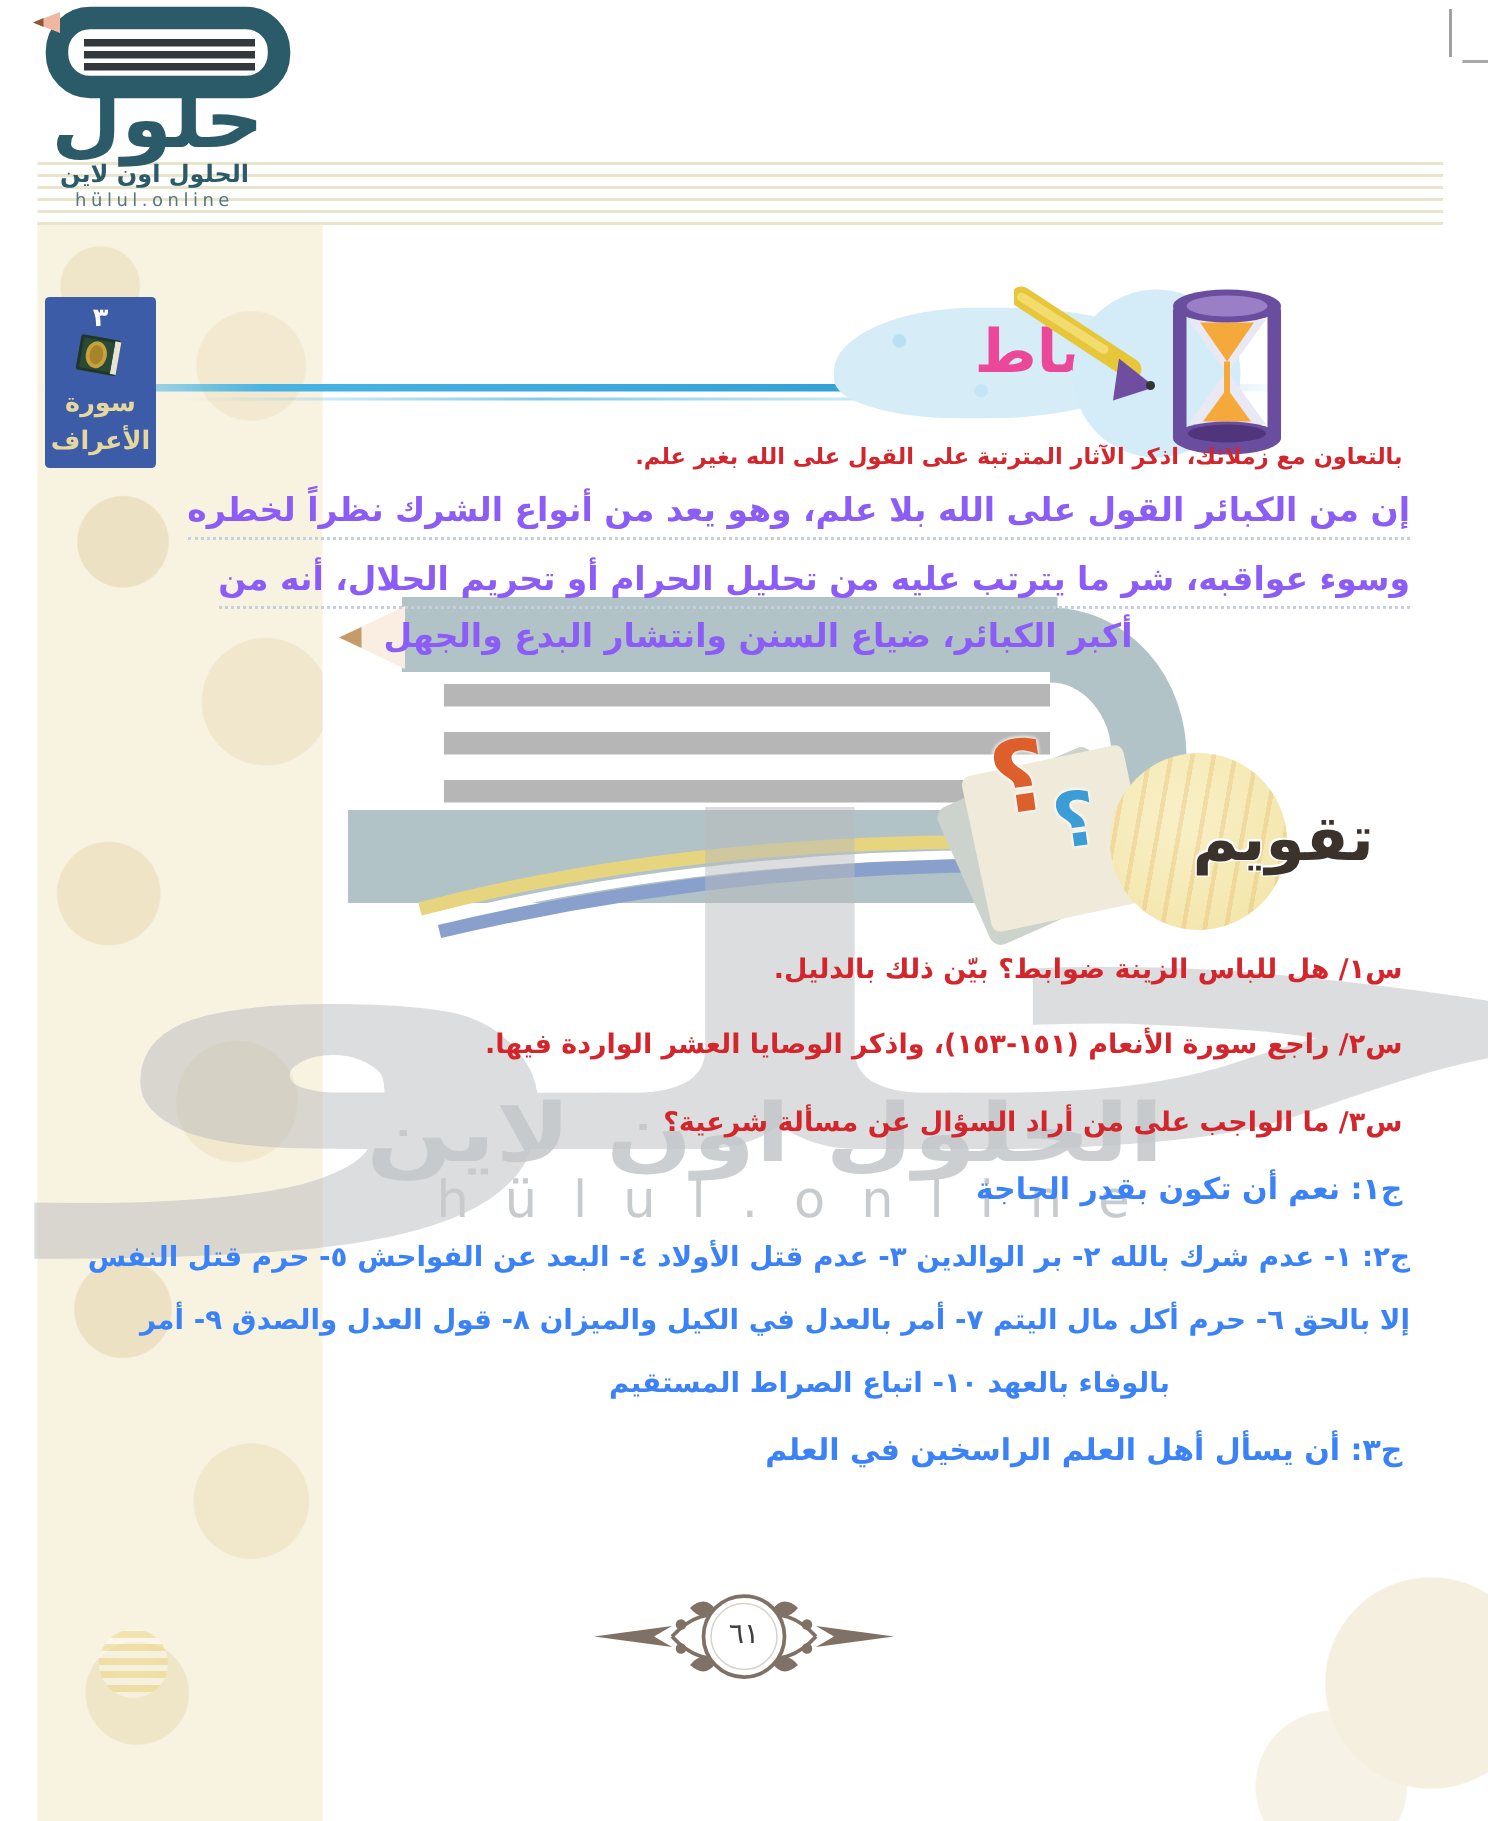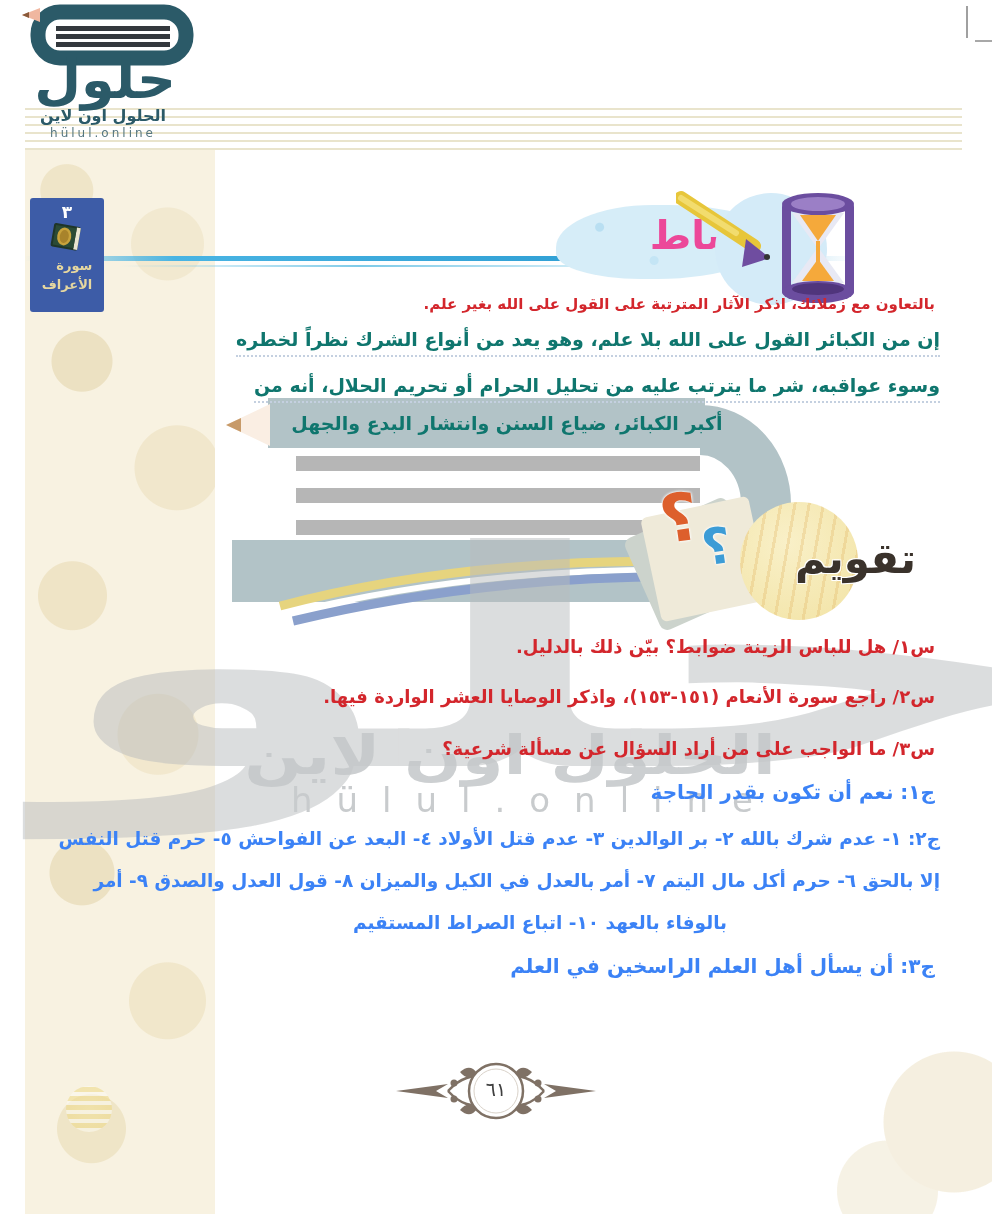--- a/index.html
+++ b/index.html
@@ -35,34 +35,34 @@
   .cropv{left:966px;top:6px;width:2px;height:32px;background:#a0a0a0;}
   .croph{left:975px;top:40px;width:17px;height:2px;background:#a8a8a8;}
   
   .logo-brand{left:12px;top:50px;width:186px;font-size:54px;font-weight:bold;color:#2b5a68;text-align:center;line-height:1.1;z-index:3;}
   .logo-tag-ar{left:8px;top:106px;width:190px;font-size:16px;font-weight:bold;color:#2b5a68;text-align:center;z-index:3;}
   .logo-tag-en{left:8px;top:126px;width:190px;font-size:12px;color:#55767f;text-align:center;letter-spacing:3px;z-index:3;}
   
   .tab{left:30px;top:198px;width:74px;height:114px;background:#3d5ca7;border-radius:3px;z-index:3;
        display:flex;flex-direction:column;align-items:center;}
   .tab-num{color:#ffffff;font-size:17px;font-weight:bold;margin-top:4px;}
-  .tab-label{color:#e6d79f;font-size:13px;font-weight:bold;line-height:1.45;margin-top:3px;}
+  .tab-label{color:#e6d79f;font-size:17px;font-weight:bold;text-align:center;line-height:1.45;margin-top:3px;}
   
   .stroke1{left:25px;top:256px;width:830px;height:5px;border-radius:3px;
     background:linear-gradient(90deg, rgba(73,180,227,0) 0%, #49b4e3 18%, #2f9fd4 70%, rgba(47,159,212,0) 100%);}
   .stroke2{left:120px;top:265px;width:600px;height:2px;background:linear-gradient(90deg, rgba(127,203,232,0), #7fcbe8 40%, rgba(127,203,232,0));}
   .splash{left:556px;top:205px;width:218px;height:74px;background:#d6edf8;z-index:1;
     border-radius:48% 52% 58% 42% / 62% 48% 60% 38%;
     background-image:radial-gradient(circle at 20% 30%, #b9dff2 0 4px, rgba(0,0,0,0) 5px),
       radial-gradient(circle at 70% 20%, #b9dff2 0 3px, rgba(0,0,0,0) 4px),
       radial-gradient(circle at 45% 75%, #c4e5f5 0 4px, rgba(0,0,0,0) 5px);}
   .act-title{left:566px;top:212px;width:196px;font-size:40px;font-weight:bold;color:#ec4899;z-index:2;}
   
   .prompt{right:57px;top:295px;font-size:15px;font-weight:bold;color:#d3262c;white-space:nowrap;z-index:3;}
-  .act-line{font-size:19px;font-weight:bold;color:#0f766e;white-space:nowrap;z-index:3;}
+  .act-line{font-size:22px;font-weight:bold;color:#8b5cf6;white-space:nowrap;z-index:3;}
   .dotted{border-bottom:2px dotted #c4d0e0;padding-bottom:5px;}
   
   .paper-back{left:638px;top:514px;width:112px;height:100px;background:#ccd3cc;border-radius:8px;transform:rotate(-24deg);z-index:1;}
   .paper-front{left:650px;top:506px;width:110px;height:106px;background:#efead9;border-radius:6px;transform:rotate(-12deg);z-index:1;}
   .qmark{font-weight:bold;z-index:2;transform:rotate(-8deg);text-shadow:0 0 3px #ffffff,0 0 3px #ffffff;}
   .q-orange{left:660px;top:480px;font-size:66px;color:#dd5f2c;}
   .q-blue{left:702px;top:518px;font-size:50px;color:#3c9cd6;}
   .eval-circle{left:740px;top:502px;width:118px;height:118px;border-radius:50%;z-index:1;
     background:
       repeating-linear-gradient(100deg, rgba(0,0,0,0) 0 11px, rgba(223,173,88,.28) 11px 14px),
@@ -153,21 +153,21 @@
     <rect x="169" y="20" width="9" height="92" rx="4" fill="#6b4d9f"></rect>
     <ellipse cx="142" cy="21" rx="36" ry="11" fill="#6b4d9f"></ellipse>
     <ellipse cx="142" cy="21" rx="27" ry="7" fill="#9b7fc6"></ellipse>
     <ellipse cx="142" cy="109" rx="36" ry="11" fill="#6b4d9f"></ellipse>
     <ellipse cx="142" cy="106" rx="26" ry="6" fill="#50357c"></ellipse>
   </svg>
 
   <div class="abs prompt" dir="rtl">بالتعاون مع زملائك، اذكر الآثار المترتبة على القول على الله بغير علم.</div>
   <div class="abs act-line dotted" dir="rtl" style="right:52px;top:328px">إن من الكبائر القول على الله بلا علم، وهو يعد من أنواع الشرك نظراً لخطره</div>
   <div class="abs act-line dotted" dir="rtl" style="right:52px;top:374px">وسوء عواقبه، شر ما يترتب عليه من تحليل الحرام أو تحريم الحلال، أنه من</div>
-  <div class="abs act-line" dir="rtl" style="left:272px;top:412px;width:470px;text-align:center">أكبر الكبائر، ضياع السنن وانتشار البدع والجهل</div>
+  <div class="abs act-line" dir="rtl" style="left:285px;top:412px;width:470px;text-align:center">أكبر الكبائر، ضياع السنن وانتشار البدع والجهل</div>
 
   <svg class="abs" style="left:0;top:0;z-index:0" width="992" height="1214" viewBox="0 0 992 1214">
     <rect x="268" y="398" width="437" height="50" fill="#b2c3c7"></rect>
     <path d="M 700,430 a 66,74 0 0 1 0,148 l -28,0" fill="none" stroke="#b2c3c7" stroke-width="50"></path>
     <rect x="232" y="540" width="473" height="62" fill="#b2c3c7"></rect>
     <g>
       <rect x="296" y="456" width="404" height="15" fill="#b6b6b6"></rect>
       <rect x="296" y="488" width="404" height="15" fill="#b6b6b6"></rect>
       <rect x="296" y="520" width="404" height="15" fill="#b6b6b6"></rect>
     </g>
@@ -191,21 +191,21 @@
   <div class="abs eval-circle"></div>
   <div class="abs eval-title" dir="rtl">تقويم</div>
 
   <div class="abs q" dir="rtl" style="right:57px;top:636px">س١/ هل للباس الزينة ضوابط؟ بيّن ذلك بالدليل.</div>
   <div class="abs q" dir="rtl" style="right:57px;top:686px">س٢/ راجع سورة الأنعام (١٥١-١٥٣)، واذكر الوصايا العشر الواردة فيها.</div>
   <div class="abs q" dir="rtl" style="right:57px;top:738px">س٣/ ما الواجب على من أراد السؤال عن مسألة شرعية؟</div>
 
   <div class="abs a" dir="rtl" style="right:57px;top:780px;font-size:20px">ج١: نعم أن تكون بقدر الحاجة</div>
   <div class="abs a" dir="rtl" style="right:52px;top:828px;font-size:18.5px">ج٢: ١- عدم شرك بالله ٢- بر الوالدين ٣- عدم قتل الأولاد ٤- البعد عن الفواحش ٥- حرم قتل النفس</div>
   <div class="abs a" dir="rtl" style="right:52px;top:870px;font-size:18.5px">إلا بالحق ٦- حرم أكل مال اليتم ٧- أمر بالعدل في الكيل والميزان ٨- قول العدل والصدق ٩- أمر</div>
-  <div class="abs a" dir="rtl" style="left:300px;top:912px;width:480px;text-align:center;font-size:18.5px">بالوفاء بالعهد ١٠- اتباع الصراط المستقيم</div>
+  <div class="abs a" dir="rtl" style="left:300px;top:912px;width:480px;font-size:18.5px">بالوفاء بالعهد ١٠- اتباع الصراط المستقيم</div>
   <div class="abs a" dir="rtl" style="right:57px;top:954px;font-size:20px">ج٣: أن يسأل أهل العلم الراسخين في العلم</div>
 
   <svg class="abs" style="left:390px;top:1058px;z-index:2" width="212" height="66" viewBox="0 0 212 66">
     <g id="flourish" fill="#7f7165" stroke="#7f7165">
       <polygon points="6,33 58,26 46,33 58,40" stroke="none"></polygon>
       <path d="M58,33 C70,20 84,15 93,22" fill="none" stroke-width="2.5"></path>
       <path d="M58,33 C70,46 84,51 93,44" fill="none" stroke-width="2.5"></path>
       <circle cx="64" cy="25" r="3.5" stroke="none"></circle>
       <circle cx="64" cy="41" r="3.5" stroke="none"></circle>
       <path d="M70,14 q10,-9 17,1 q-9,9 -17,-1" stroke="none"></path>

